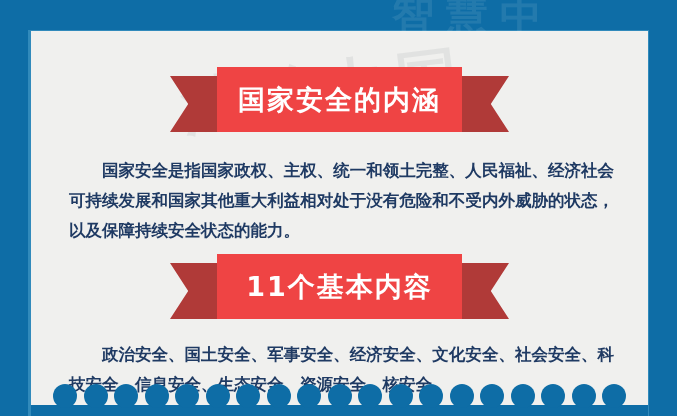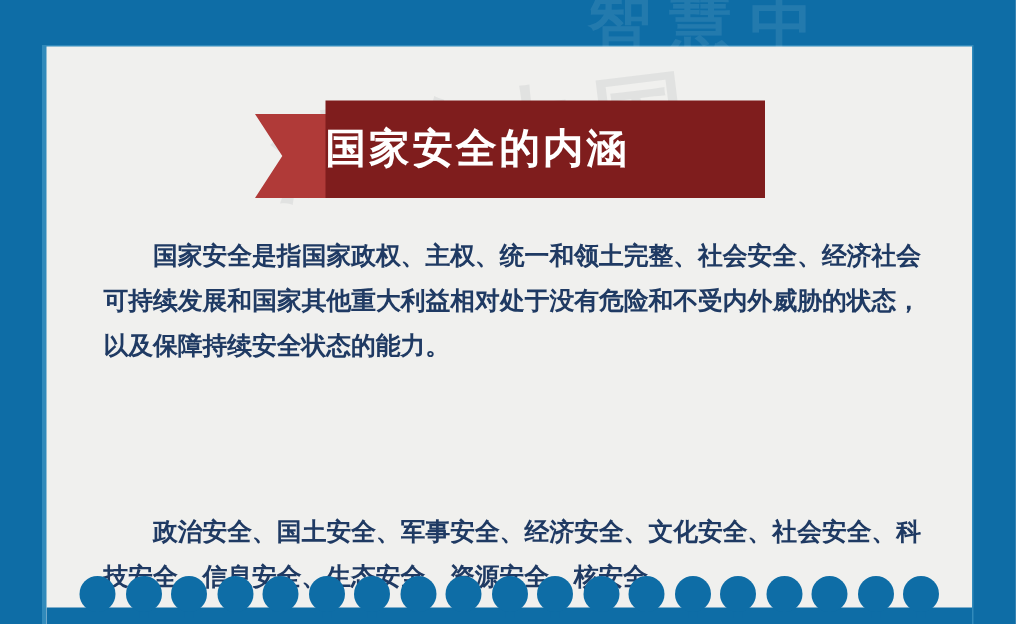--- a/index.html
+++ b/index.html
@@ -104,26 +104,26 @@
     height: 15px;
     background: #8E2B2B;
   }
   .banner .fold.left  { left: 187px;  clip-path: polygon(0 0, 100% 0, 100% 100%); }
   .banner .fold.right { right: 187px; clip-path: polygon(0 0, 100% 0, 0 100%); }
 
   .banner .panel {
     position: absolute;
     left: 186px;
     top: 0;
-    width: 293px;
+    width: 245px;
     height: 65px;
-    background: #7f1d1d;
+    background: #ef4444;
     display: flex;
     align-items: center;
-    justify-content: flex-start;
+    justify-content: center;
   }
   .banner .panel-text {
     color: #FFFFFF;
     font-size: 27px;
     font-weight: 700;
     letter-spacing: 2px;
     line-height: 1;
     white-space: nowrap;
   }
 
@@ -193,22 +193,31 @@
     <div class="banner" id="banner-1">
       <div class="tail left"></div>
       <div class="tail right"></div>
       <div class="fold left"></div>
       <div class="fold right"></div>
       <div class="panel">
         <span class="panel-text">国家安全的内涵</span>
       </div>
     </div>
 
-    <p class="body-text" id="para-1">国家安全是指国家政权、主权、统一和领土完整、社会安全、经济社会可持续发展和国家其他重大利益相对处于没有危险和不受内外威胁的状态，以及保障持续安全状态的能力。</p>
-
+    <p class="body-text" id="para-1">国家安全是指国家政权、主权、统一和领土完整、人民福祉、经济社会可持续发展和国家其他重大利益相对处于没有危险和不受内外威胁的状态，以及保障持续安全状态的能力。</p>
+
+    <div class="banner" id="banner-2">
+      <div class="tail left"></div>
+      <div class="tail right"></div>
+      <div class="fold left"></div>
+      <div class="fold right"></div>
+      <div class="panel">
+        <span class="panel-text">11个基本内容</span>
+      </div>
+    </div>
 
     <p class="body-text" id="para-2">政治安全、国土安全、军事安全、经济安全、文化安全、社会安全、科技安全、信息安全、生态安全、资源安全、核安全。</p>
 
     <div id="fringe">
       <div id="fringe-bar"></div>
     <div class="fringe-stem" style="left: 31px;"></div>
         <div class="fringe-dot" style="left: 22px;"></div>
         <div class="fringe-stem" style="left: 61.5px;"></div>
         <div class="fringe-dot" style="left: 52.5px;"></div>
         <div class="fringe-stem" style="left: 92px;"></div>

